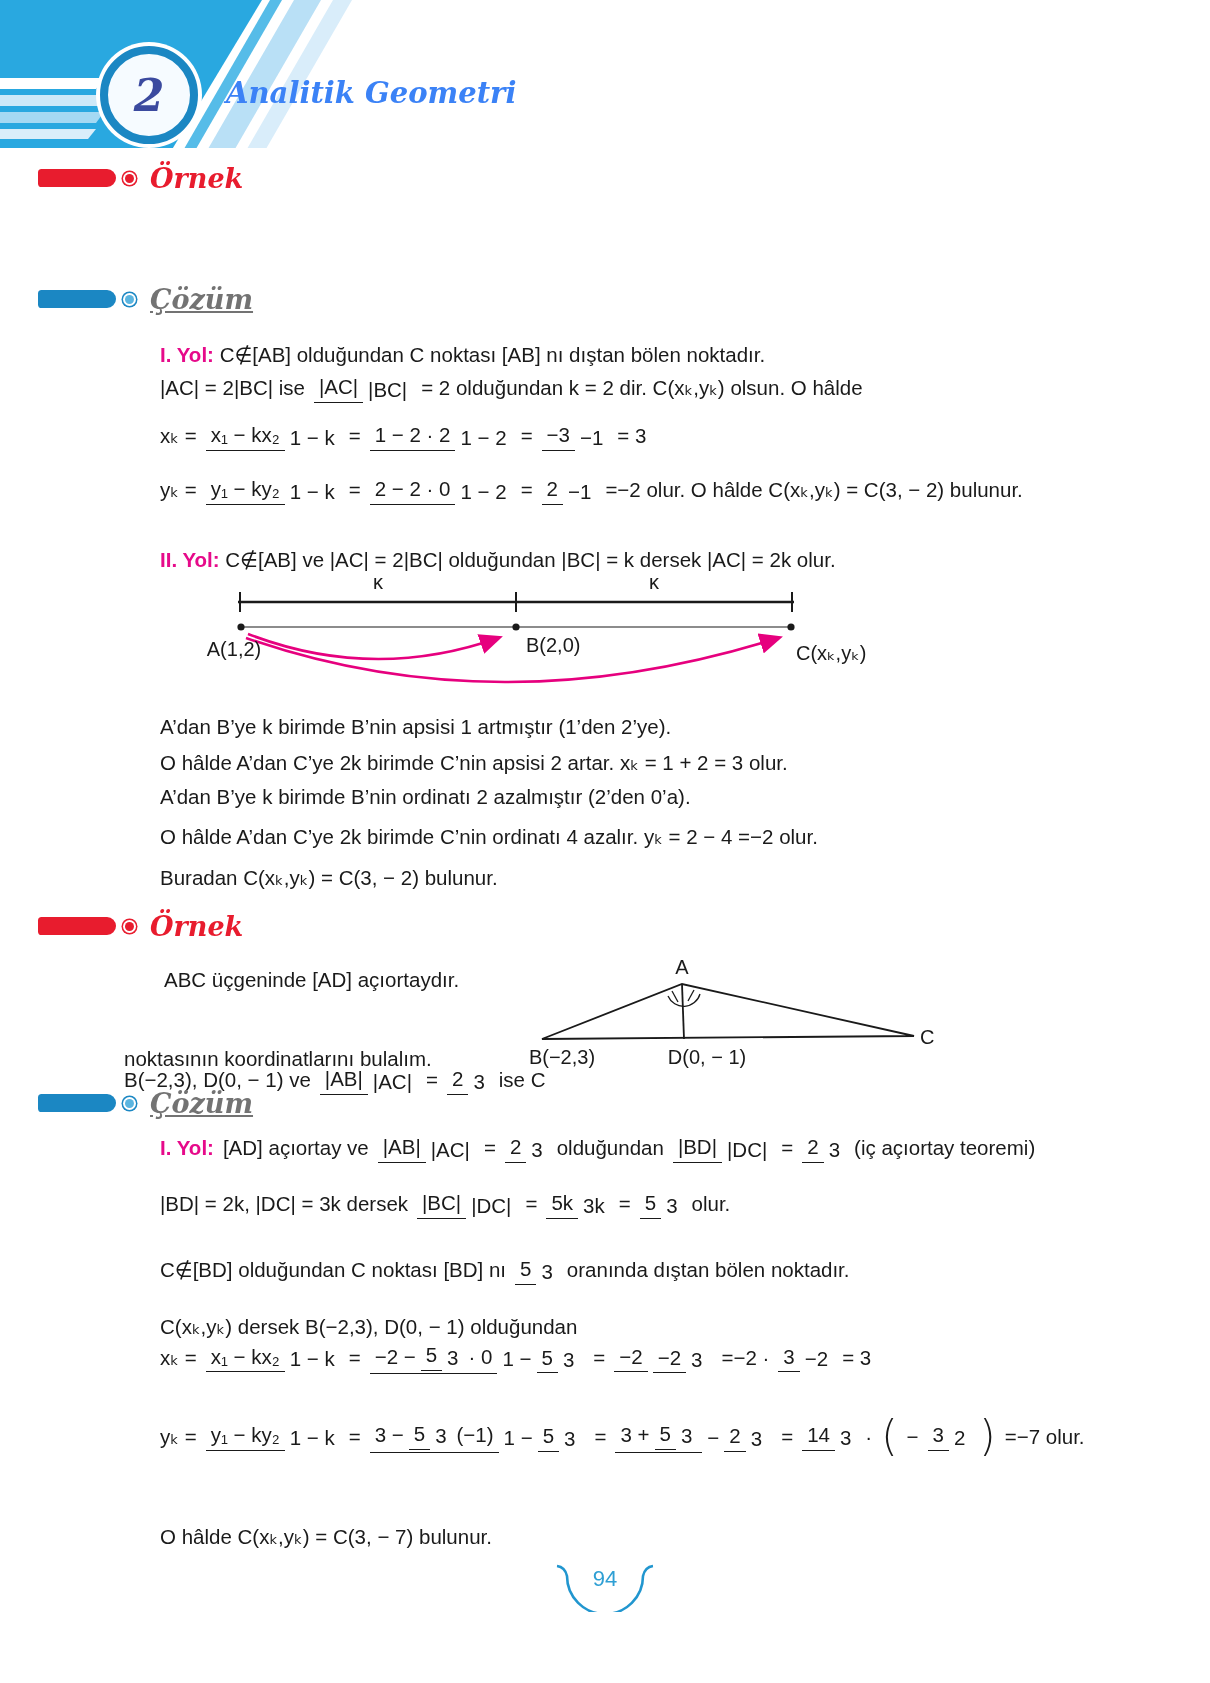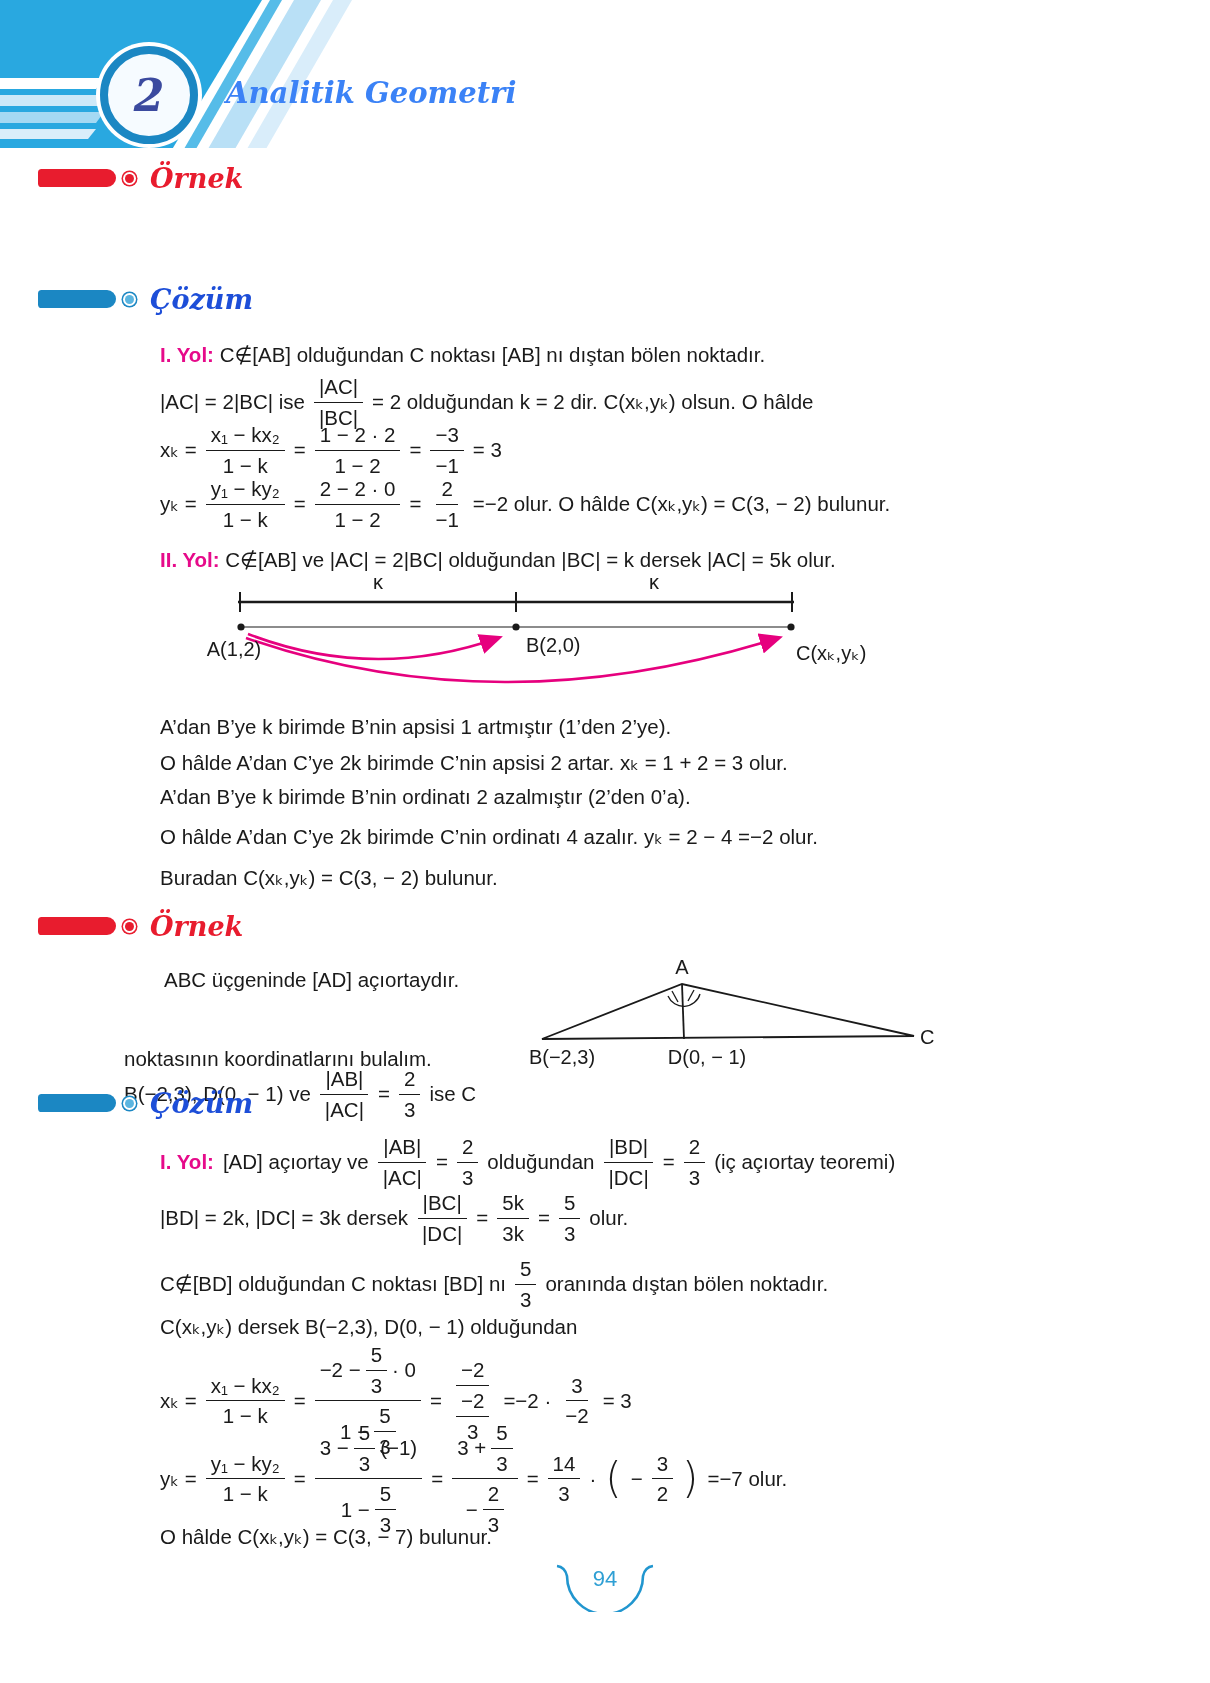--- a/index.html
+++ b/index.html
@@ -30,31 +30,31 @@
   
   .banner{position:absolute;left:38px;display:flex;align-items:center;height:26px;}
   .bar{width:78px;height:18px;border-radius:4px 10px 10px 4px;}
   .bar-red{background:#e81c2e;}
   .bar-blue{background:#1b87c3;}
   .ringdot{width:9px;height:9px;border-radius:50%;margin:0 8px 0 9px;}
   .ring-red{background:#e81c2e;box-shadow:0 0 0 2px #fff,0 0 0 3.5px #e81c2e;}
   .ring-blue{background:#5bb5e0;box-shadow:0 0 0 2px #fff,0 0 0 3.5px #1b87c3;}
   .banner-label{margin-left:8px;font-family:"DejaVu Serif",serif;font-style:italic;font-weight:bold;font-size:27px;}
   .red-t{color:#e81c2e;}
-  .blue-t{color:#1d4ed8;}
+  .blue-t{color:#737373;text-decoration:underline;}
 
   
   .abs{position:absolute;}
   .line{line-height:33px;}
   .indent{padding-left:40px;}
   .yol{color:#e60a8a;font-weight:bold;}
 
   
   .mrow{position:absolute;display:flex;align-items:center;gap:9px;white-space:nowrap;}
-  .frac{display:inline-flex;flex-direction:column;align-items:center;vertical-align:middle;line-height:1.25;}
+  .frac{display:inline-flex;flex-direction:row;align-items:center;vertical-align:middle;line-height:1.25;}
   .frac>.num{border-bottom:1.7px solid #1a1a1a;padding:0 5px 2px;display:inline-flex;align-items:center;
              justify-content:center;gap:5px;}
   .frac>.den{padding:2px 5px 0;display:inline-flex;align-items:center;justify-content:center;gap:5px;}
   .bp{font-size:42px;font-weight:100;line-height:0.8;font-family:"DejaVu Sans",sans-serif;}
 
   .dt{font-family:"Liberation Sans","DejaVu Sans",sans-serif;font-size:20px;fill:#1a1a1a;}
 
   
   .footer{position:absolute;top:1560px;left:50%;transform:translateX(-50%);}
 </style>
@@ -140,21 +140,21 @@
     <span>=</span>
     <span class="frac">
       <span class="num">2</span>
       <span class="den">−1</span>
     </span>
     <span>=−2 olur.  O hâlde C(xₖ,yₖ) = C(3, − 2) bulunur.</span>
   </div>
 
   <div class="abs" style="top:548px;left:160px;">
     <span class="yol">II. Yol:</span>
-    <span>C∉[AB] ve |AC| = 2|BC| olduğundan |BC| = k dersek |AC| = 5k olur.</span>
+    <span>C∉[AB] ve |AC| = 2|BC| olduğundan |BC| = k dersek |AC| = 2k olur.</span>
   </div>
 
   <svg class="abs" style="top:578px;left:198px;" width="680" height="128" viewBox="0 0 680 128">
     <defs>
       <marker id="arrM" markerWidth="9" markerHeight="8" refX="7" refY="4" orient="auto">
         <path d="M0,0 L9,4 L0,8 z" fill="#e6007e"></path>
       </marker>
     </defs>
     <line x1="40" y1="24" x2="596" y2="24" stroke="#1a1a1a" stroke-width="2.6"></line>
     <line x1="42" y1="14" x2="42" y2="34" stroke="#1a1a1a" stroke-width="2"></line>

